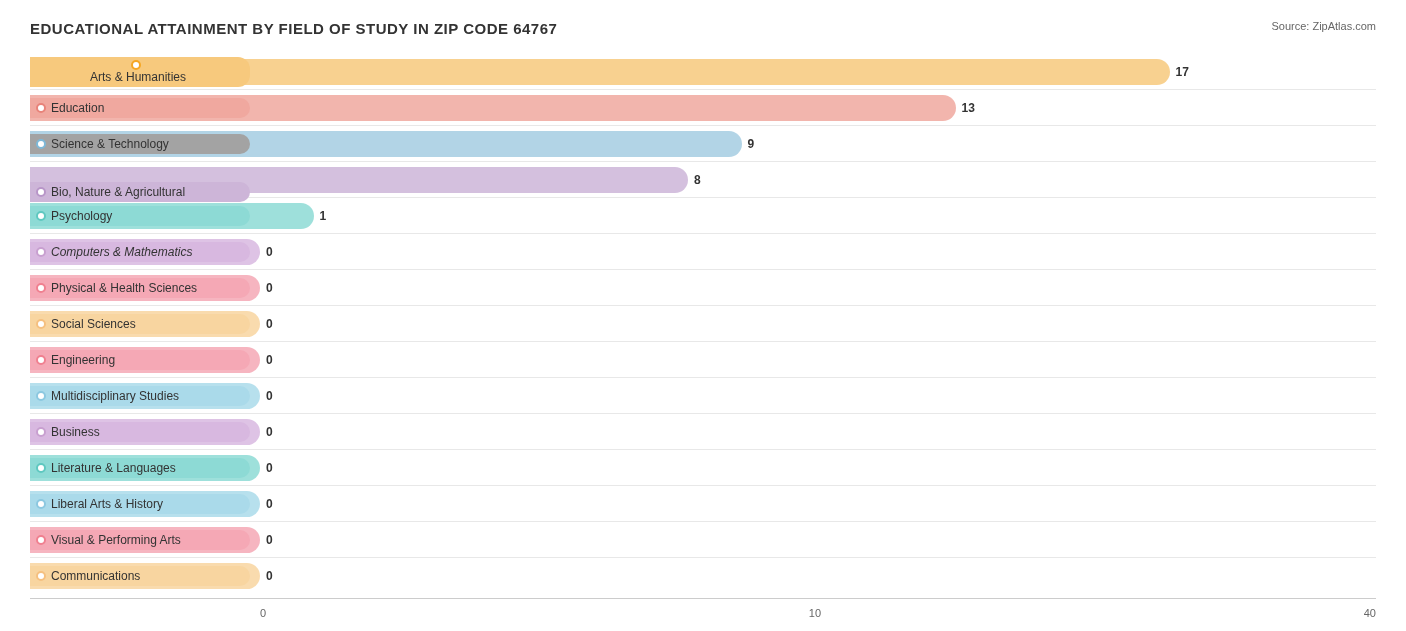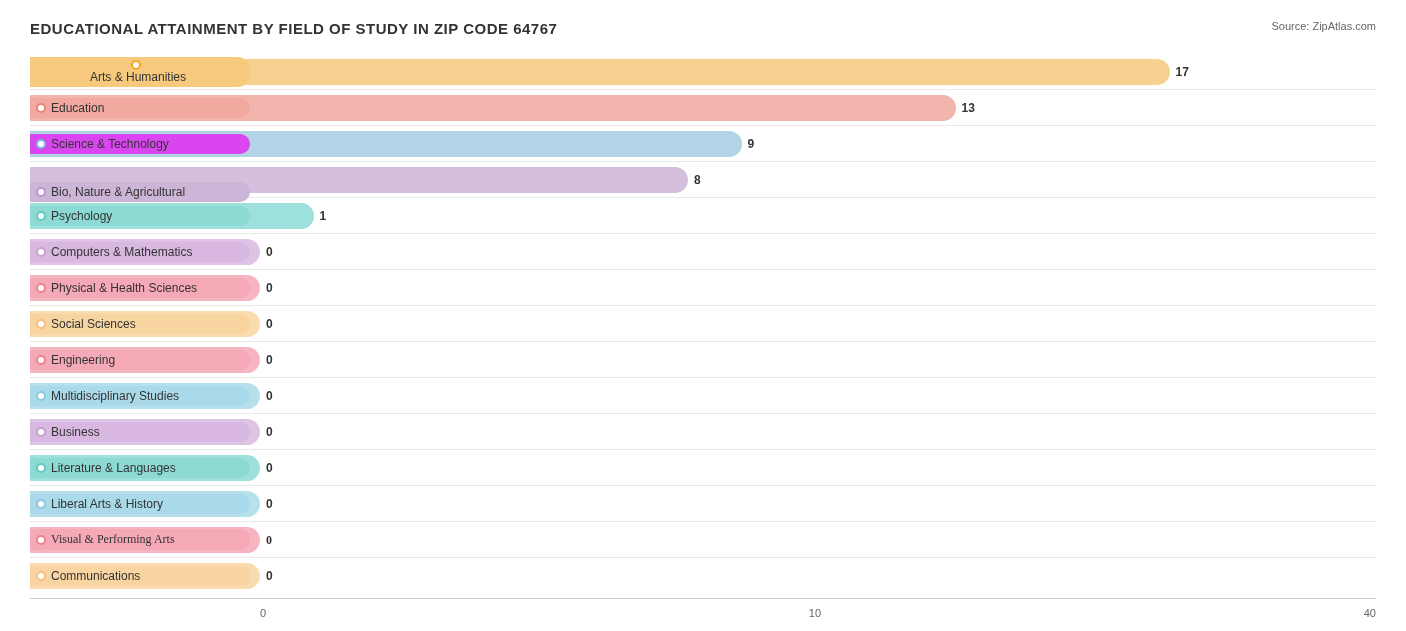--- a/index.html
+++ b/index.html
@@ -118,21 +118,21 @@
           <span class="bar-label" style="background: rgb(240, 168, 159); width: 220px;">
             <span class="dot" style="background: white; border: 2px solid rgb(232, 131, 122);"></span>
             <span style="font-size: 12px;">Education</span>
           </span>
         </div>
         <span class="bar-value" style="left: 931.5px; top: 50%; transform: translateY(-50%);">13</span>
       </div>
       <div class="bar-row" style="height: 36px;">
         <div class="bar-fill-area" style="background: rgb(165, 205, 226); width: 711.5px; left: 0px; top: 5px; height: 26px; border-radius: 0px 13px 13px 0px;"></div>
         <div class="bar-label-container">
-          <span class="bar-label" style="background: #d946ef; width: 220px; text-align: center;">
+          <span class="bar-label" style="background: #a3a3a3; width: 220px; text-align: center;">
             <span class="dot" style="background: white; border: 2px solid rgb(125, 184, 216);"></span>
             <span style="font-size: 12px;">Science &amp; Technology</span>
           </span>
         </div>
         <span class="bar-value" style="left: 717.5px; top: 50%; transform: translateY(-50%);">9</span>
       </div>
       <div class="bar-row" style="height: 36px;">
         <div class="bar-fill-area" style="background: rgb(205, 181, 216); width: 658px; left: 0px; top: 5px; height: 26px; border-radius: 0px 13px 13px 0px;"></div>
         <div class="bar-label-container">
           <span class="bar-label" style="background: rgb(205, 181, 216); width: 220px; margin-top: 24px;">
@@ -148,21 +148,21 @@
           <span class="bar-label" style="background: rgb(141, 218, 213); width: 220px;">
             <span class="dot" style="background: white; border: 2px solid rgb(95, 200, 192);"></span>
             <span style="font-size: 12px;">Psychology</span>
           </span>
         </div>
         <span class="bar-value" style="left: 289.5px; top: 50%; transform: translateY(-50%);">1</span>
       </div>
       <div class="bar-row" style="height: 36px;">
         <div class="bar-fill-area" style="background: rgb(216, 184, 224); width: 230px; left: 0px; top: 5px; height: 26px; border-radius: 0px 13px 13px 0px;"></div>
         <div class="bar-label-container">
-          <span class="bar-label" style="background: rgb(216, 184, 224); width: 220px;">
+          <span class="bar-label" style="background: rgb(216, 184, 224); width: 220px; font-style: italic;">
             <span class="dot" style="background: white; border: 2px solid rgb(200, 160, 208);"></span>
             <span style="font-size: 12px;">Computers &amp; Mathematics</span>
           </span>
         </div>
         <span class="bar-value" style="left: 236px; top: 50%; transform: translateY(-50%);">0</span>
       </div>
       <div class="bar-row" style="height: 36px;">
         <div class="bar-fill-area" style="background: rgb(245, 168, 181); width: 230px; left: 0px; top: 5px; height: 26px; border-radius: 0px 13px 13px 0px;"></div>
         <div class="bar-label-container">
           <span class="bar-label" style="background: rgb(245, 168, 181); width: 220px;">
@@ -225,21 +225,21 @@
       <div class="bar-row" style="height: 36px;">
         <div class="bar-fill-area" style="background: rgb(170, 218, 234); width: 230px; left: 0px; top: 5px; height: 26px; border-radius: 0px 13px 13px 0px;"></div>
         <div class="bar-label-container">
           <span class="bar-label" style="background: rgb(170, 218, 234); width: 220px;">
             <span class="dot" style="background: white; border: 2px solid rgb(140, 200, 224);"></span>
             <span style="font-size: 12px;">Liberal Arts &amp; History</span>
           </span>
         </div>
         <span class="bar-value" style="left: 236px; top: 50%; transform: translateY(-50%);">0</span>
       </div>
-      <div class="bar-row" style="height: 36px; font-family: Liberation Serif, serif;">
+      <div class="bar-row" style="height: 36px;">
         <div class="bar-fill-area" style="background: rgb(245, 168, 181); width: 230px; left: 0px; top: 5px; height: 26px; border-radius: 0px 13px 13px 0px;"></div>
         <div class="bar-label-container">
           <span class="bar-label" style="background: rgb(245, 168, 181); width: 220px;">
             <span class="dot" style="background: white; border: 2px solid rgb(240, 128, 144);"></span>
             <span style="font-size: 12px;">Visual &amp; Performing Arts</span>
           </span>
         </div>
         <span class="bar-value" style="left: 236px; top: 50%; transform: translateY(-50%);">0</span>
       </div>
       <div class="bar-row" style="height: 36px;">

